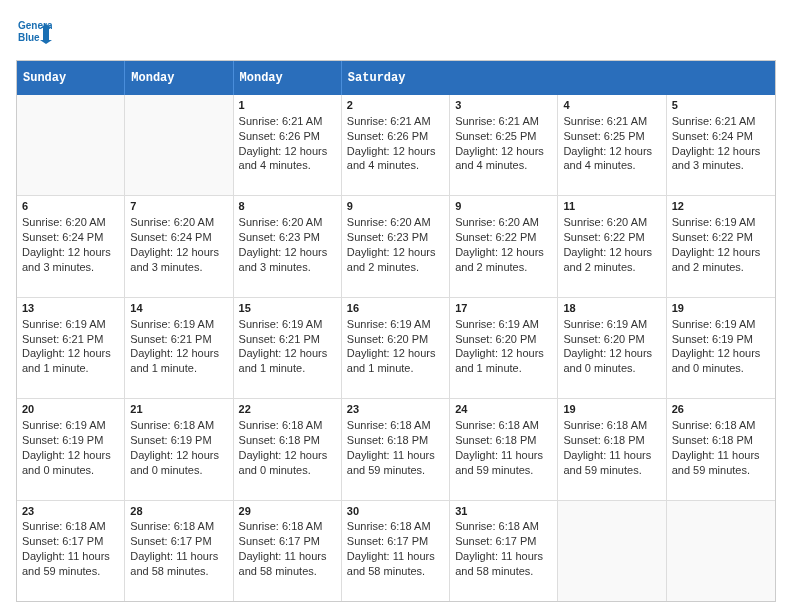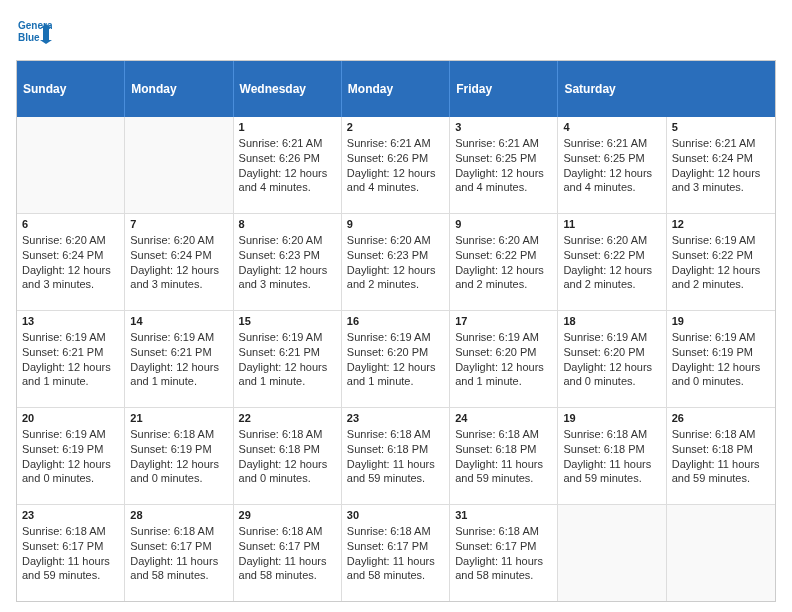--- a/index.html
+++ b/index.html
@@ -48,23 +48,24 @@
     }
     .cal-header-row {
       display: grid;
       grid-template-columns: repeat(7, 1fr);
       background: #2a6ebb;
     }
     .cal-header-cell {
       color: #fff;
       font-size: 12px;
       font-weight: bold;
-      padding: 21px 6px;
+      padding: 10px 6px;
       text-align: left;
       border-right: 1px solid #4a8edb;
+      font-family: Liberation Mono, monospace;
     }
     .cal-header-cell:last-child { border-right: none; }
     .cal-body {
       display: flex;
       flex-direction: column;
       flex: 1;
     }
     .cal-row {
       display: grid;
       grid-template-columns: repeat(7, 1fr);
@@ -110,23 +111,21 @@
     <div class="title-block">
       <div class="month-title"></div>
       <div class="location"></div>
     </div>
   </div>
 
   <div class="calendar">
     <div class="cal-header-row">
     <div class="cal-header-cell">Sunday</div>
         <div class="cal-header-cell">Monday</div>
-        <div class="cal-header-cell">Wednesday</div>
         <div class="cal-header-cell">Monday</div>
-        <div class="cal-header-cell">Friday</div>
         <div class="cal-header-cell">Saturday</div>
       </div>
     <div class="cal-body">
     <div class="cal-row">
           <div class="cal-cell empty"></div>
           <div class="cal-cell empty"></div>
           <div class="cal-cell">
             <span class="day-num">1</span>
             <div class="cell-text" style="white-space: pre-line;">Sunrise: 6:21 AM
 Sunset: 6:26 PM

